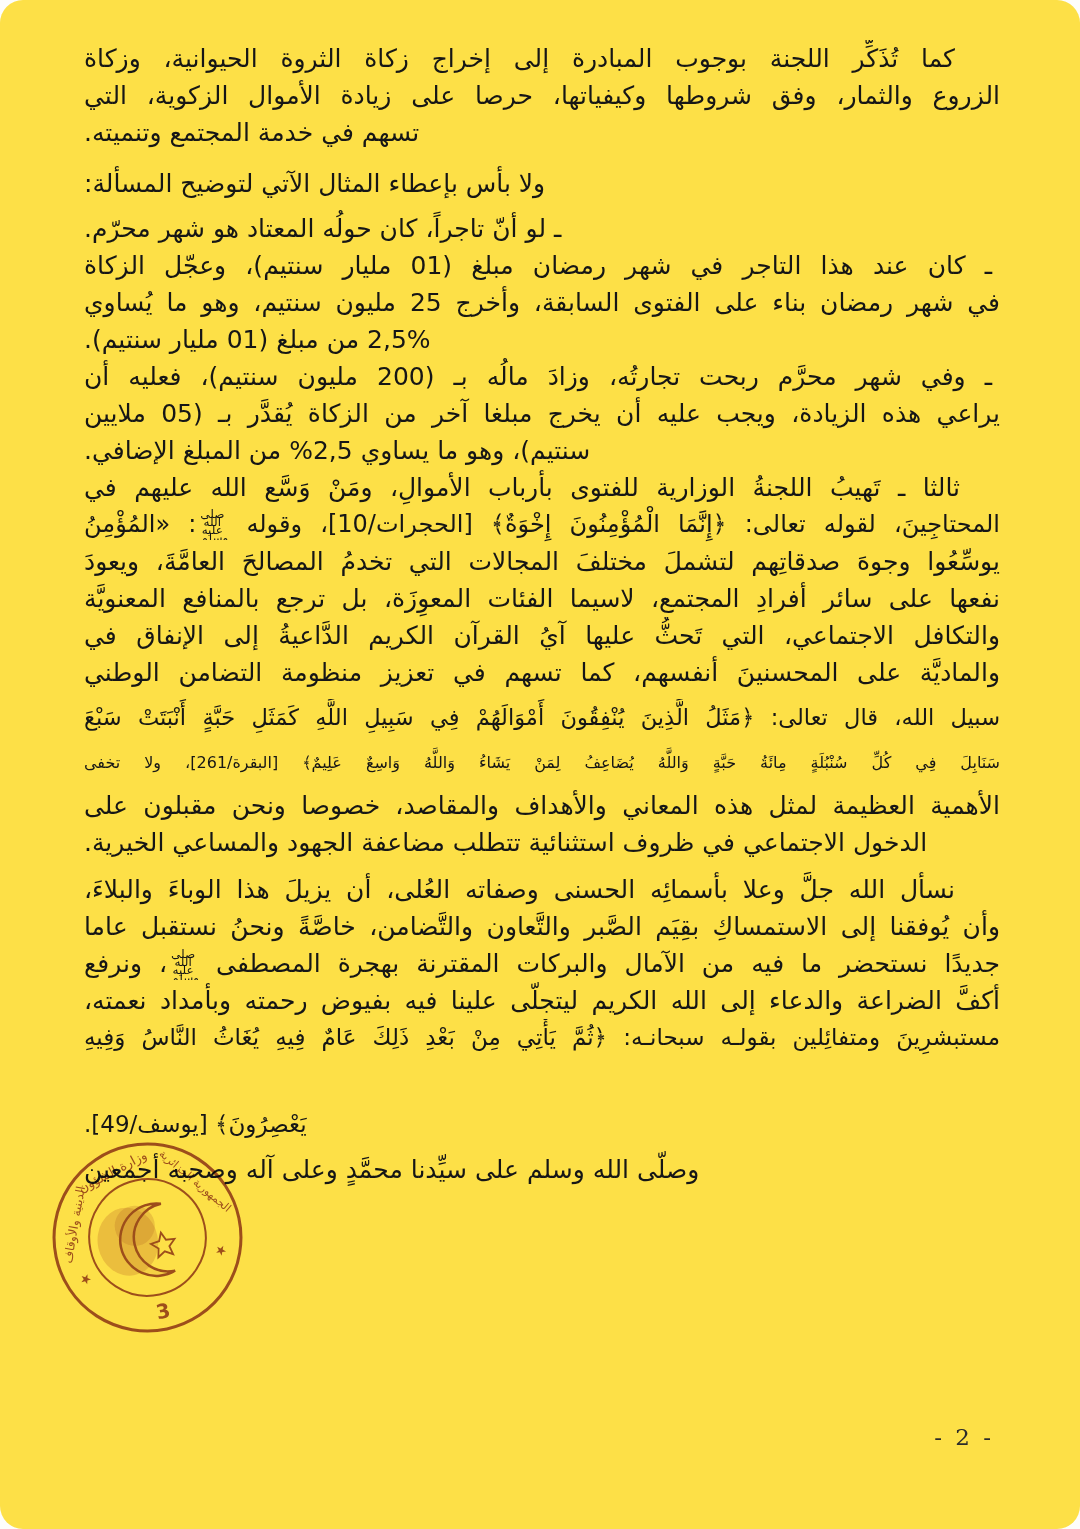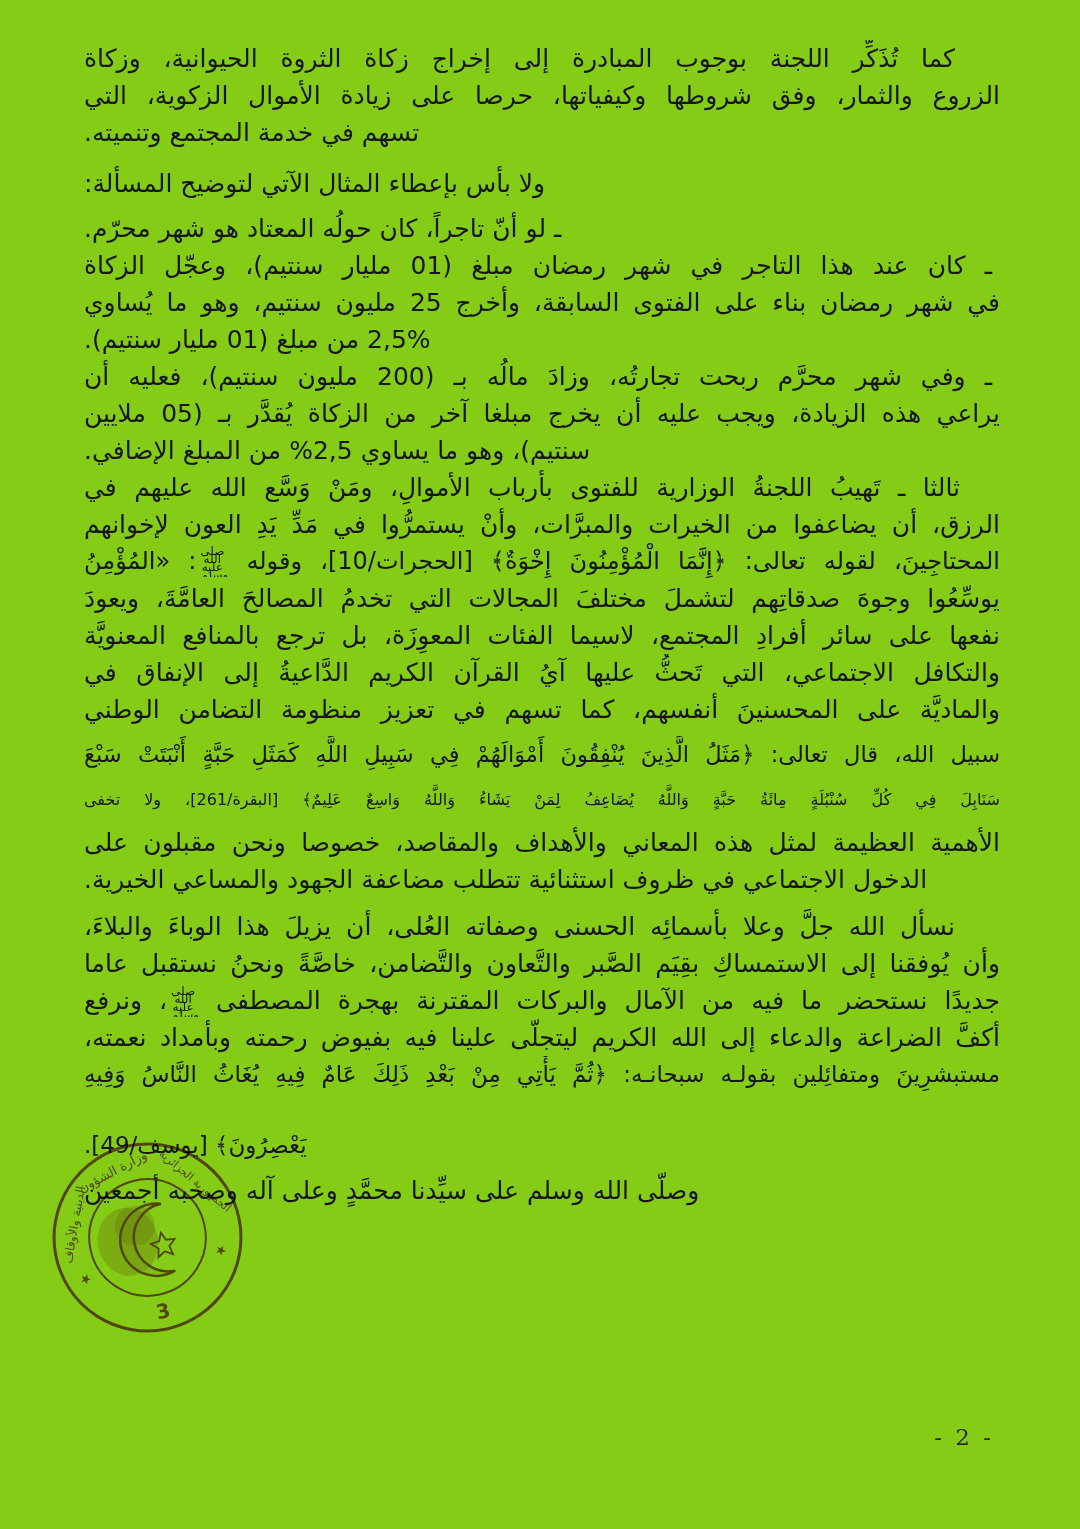--- a/index.html
+++ b/index.html
@@ -1,21 +1,21 @@
 <!DOCTYPE html>
 <html lang="ar"><head>
 <meta charset="utf-8">
 <style>
   html,body{margin:0;padding:0;}
   body{
     width:1080px;height:1529px;position:relative;overflow:hidden;
     background:#fdfdfb;color:#161616;
     font-family:"DejaVu Sans",sans-serif;
   }
-  .page{position:absolute;inset:0;background:#84cc16;}
+  .page{position:absolute;inset:0;background:#fde047;border-radius:23px;}
   .textblock{
     position:absolute;top:40px;left:84px;right:80px;
     direction:rtl;
   }
   .line{
     font-size:25px;line-height:37px;height:37px;overflow:hidden;
     text-align:left;color:#161616;
   }
   .line.j{
     text-align:justify;text-align-last:justify;-moz-text-align-last:justify;
@@ -48,36 +48,35 @@
       <div class="line">تسهم في خدمة المجتمع وتنميته.</div>
       <div class="line" style="padding-right: 205px; margin-top: 14px;">ولا بأس بإعطاء المثال الآتي لتوضيح المسألة:</div>
       <div class="line" style="padding-right: 228px; margin-top: 8px;">ـ لو أنّ تاجراً، كان حولُه المعتاد هو شهر محرّم.</div>
       <div class="line j" style="padding-right: 8px;">ـ كان عند هذا التاجر في شهر رمضان مبلغ (01 مليار سنتيم)، وعجّل الزكاة</div>
       <div class="line j">في شهر رمضان بناء على الفتوى السابقة، وأخرج 25 مليون سنتيم، وهو ما يُساوي</div>
       <div class="line" style="padding-right: 112px;">2,5% من مبلغ (01 مليار سنتيم).</div>
       <div class="line j" style="padding-right: 8px;">ـ وفي شهر محرَّم ربحت تجارتُه، وزادَ مالُه بـ (200 مليون سنتيم)، فعليه أن</div>
       <div class="line j">يراعي هذه الزيادة، ويجب عليه أن يخرج مبلغا آخر من الزكاة يُقدَّر بـ (05 ملايين</div>
       <div class="line" style="padding-right: 25px;">سنتيم)، وهو ما يساوي 2,5% من المبلغ الإضافي.</div>
       <div class="line j" style="padding-right: 40px;">ثالثا ـ تَهيبُ اللجنةُ الوزارية للفتوى بأرباب الأموالِ، ومَنْ وَسَّع الله عليهم في</div>
-      <div class="line j">الرزق، أن يضاعفوا من الخيرات والمبرَّات، وأنْ يستمرُّوا في مَدِّ يَدِ العون لإخوانهم</div>
       <div class="line j" style="font-size: 24px;">المحتاجِينَ، لقوله تعالى: ﴿إِنَّمَا الْمُؤْمِنُونَ إِخْوَةٌ﴾ [الحجرات/10]، وقوله <span class="saw">صلى الله عليه وسلم</span>: «المُؤْمِنُ</div>
       <div class="line j">يوسِّعُوا وجوهَ صدقاتِهم لتشملَ مختلفَ المجالات التي تخدمُ المصالحَ العامَّةَ، ويعودَ</div>
       <div class="line j">نفعها على سائر أفرادِ المجتمع، لاسيما الفئات المعوِزَة، بل ترجع بالمنافع المعنويَّة</div>
       <div class="line j">والتكافل الاجتماعي، التي تَحثُّ عليها آيُ القرآن الكريم الدَّاعيةُ إلى الإنفاق في</div>
       <div class="line j">والماديَّة على المحسنينَ أنفسهم، كما تسهم في تعزيز منظومة التضامن الوطني</div>
       <div class="line j" style="margin-top: 8px; font-size: 22.5px;">سبيل الله، قال تعالى: ﴿مَثَلُ الَّذِينَ يُنْفِقُونَ أَمْوَالَهُمْ فِي سَبِيلِ اللَّهِ كَمَثَلِ حَبَّةٍ أَنْبَتَتْ سَبْعَ</div>
       <div class="line j" style="margin-top: 8px; font-size: 16px;">سَنَابِلَ فِي كُلِّ سُنْبُلَةٍ مِائَةُ حَبَّةٍ وَاللَّهُ يُضَاعِفُ لِمَنْ يَشَاءُ وَاللَّهُ وَاسِعٌ عَلِيمٌ﴾ [البقرة/261]، ولا تخفى</div>
       <div class="line j" style="margin-top: 6px;">الأهمية العظيمة لمثل هذه المعاني والأهداف والمقاصد، خصوصا ونحن مقبلون على</div>
       <div class="line">الدخول الاجتماعي في ظروف استثنائية تتطلب مضاعفة الجهود والمساعي الخيرية.</div>
       <div class="line j" style="padding-right: 45px; margin-top: 10px;">نسأل الله جلَّ وعلا بأسمائِه الحسنى وصفاته العُلى، أن يزيلَ هذا الوباءَ والبلاءَ،</div>
       <div class="line j">وأن يُوفقنا إلى الاستمساكِ بقِيَم الصَّبر والتَّعاون والتَّضامن، خاصَّةً ونحنُ نستقبل عاما</div>
       <div class="line j">جديدًا نستحضر ما فيه من الآمال والبركات المقترنة بهجرة المصطفى <span class="saw">صلى الله عليه وسلم</span>، ونرفع</div>
       <div class="line j">أكفَّ الضراعة والدعاء إلى الله الكريم ليتجلَّى علينا فيه بفيوض رحمته وبأمداد نعمته،</div>
       <div class="line j" style="font-size: 23px;">مستبشرِينَ ومتفائِلين بقولـه سبحانـه: ﴿ثُمَّ يَأْتِي مِنْ بَعْدِ ذَلِكَ عَامٌ فِيهِ يُغَاثُ النَّاسُ وَفِيهِ</div>
-      <div class="line" style="padding-right: 200px; margin-top: 34px; font-size: 23px;">يَعْصِرُونَ﴾ [يوسف/49].</div>
+      <div class="line" style="padding-right: 200px; margin-top: 50px; font-size: 23px;">يَعْصِرُونَ﴾ [يوسف/49].</div>
       <div class="line" style="padding-right: 93px; margin-top: 8px;">وصلَّى الله وسلم على سيِّدنا محمَّدٍ وعلى آله وصحبه أجمعين</div>
     </div>
 
   <svg class="seal" viewBox="-102 -102 204 204">
     <g transform="rotate(-12)" stroke="#8d3b42" fill="none" stroke-linecap="round">
       <circle cx="0" cy="0" r="93" stroke-width="3"></circle>
       <circle cx="0" cy="0" r="58" stroke-width="2"></circle>
 
       <ellipse cx="-20" cy="0" rx="30" ry="34" fill="#b86a6e" stroke="none" opacity="0.30"></ellipse>
       <ellipse cx="-10" cy="-14" rx="20" ry="20" fill="#a04b50" stroke="none" opacity="0.22"></ellipse>

